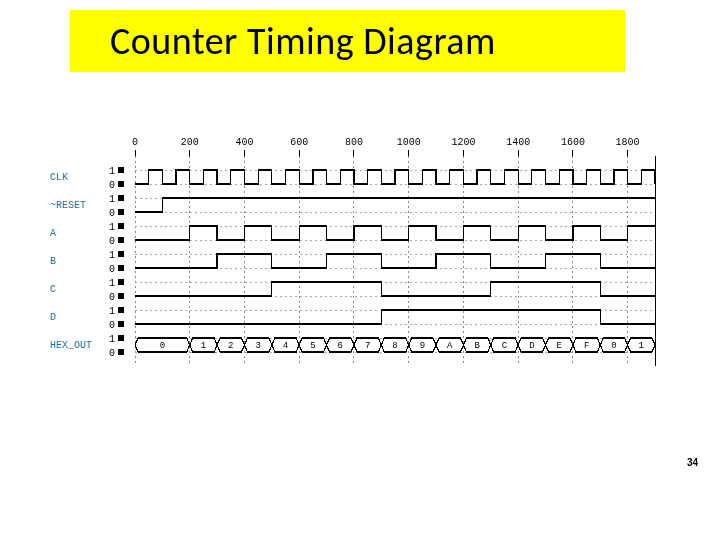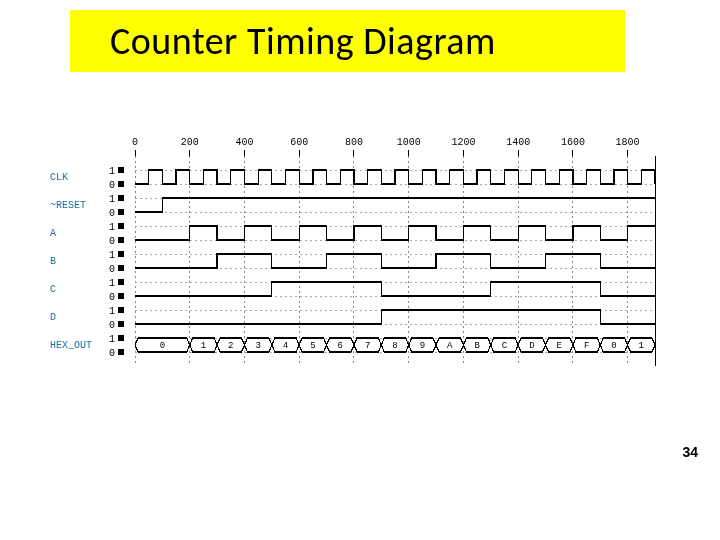--- a/index.html
+++ b/index.html
@@ -38,22 +38,22 @@
   .chart {
     position: absolute;
     top: 130px;
     left: 50px;
     width: 615px;
     height: 260px;
   }
   .page-num {
     position: absolute;
     right: 22px;
-    bottom: 12px;
-    font-size: 14px;
+    bottom: 4px;
+    font-size: 10px;
     font-weight: 700;
     font-family: Arial, sans-serif;
   }
   svg text {
     font-family: "Courier New", monospace;
     font-size: 10px;
     fill: #1e6fa0;
   }
   svg text.axis {
     fill: #000;

